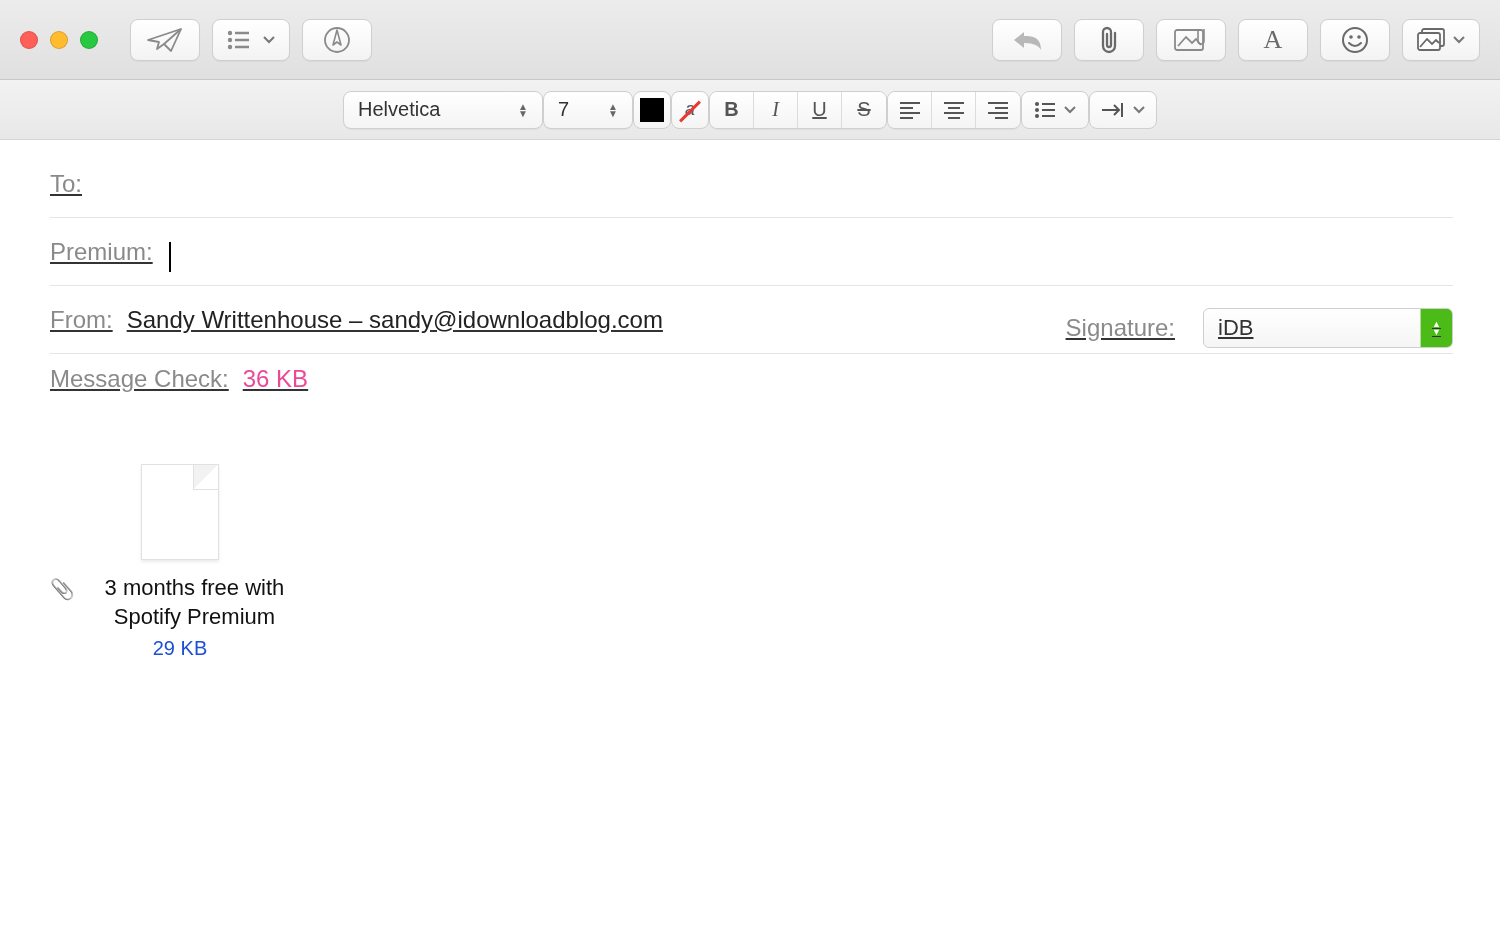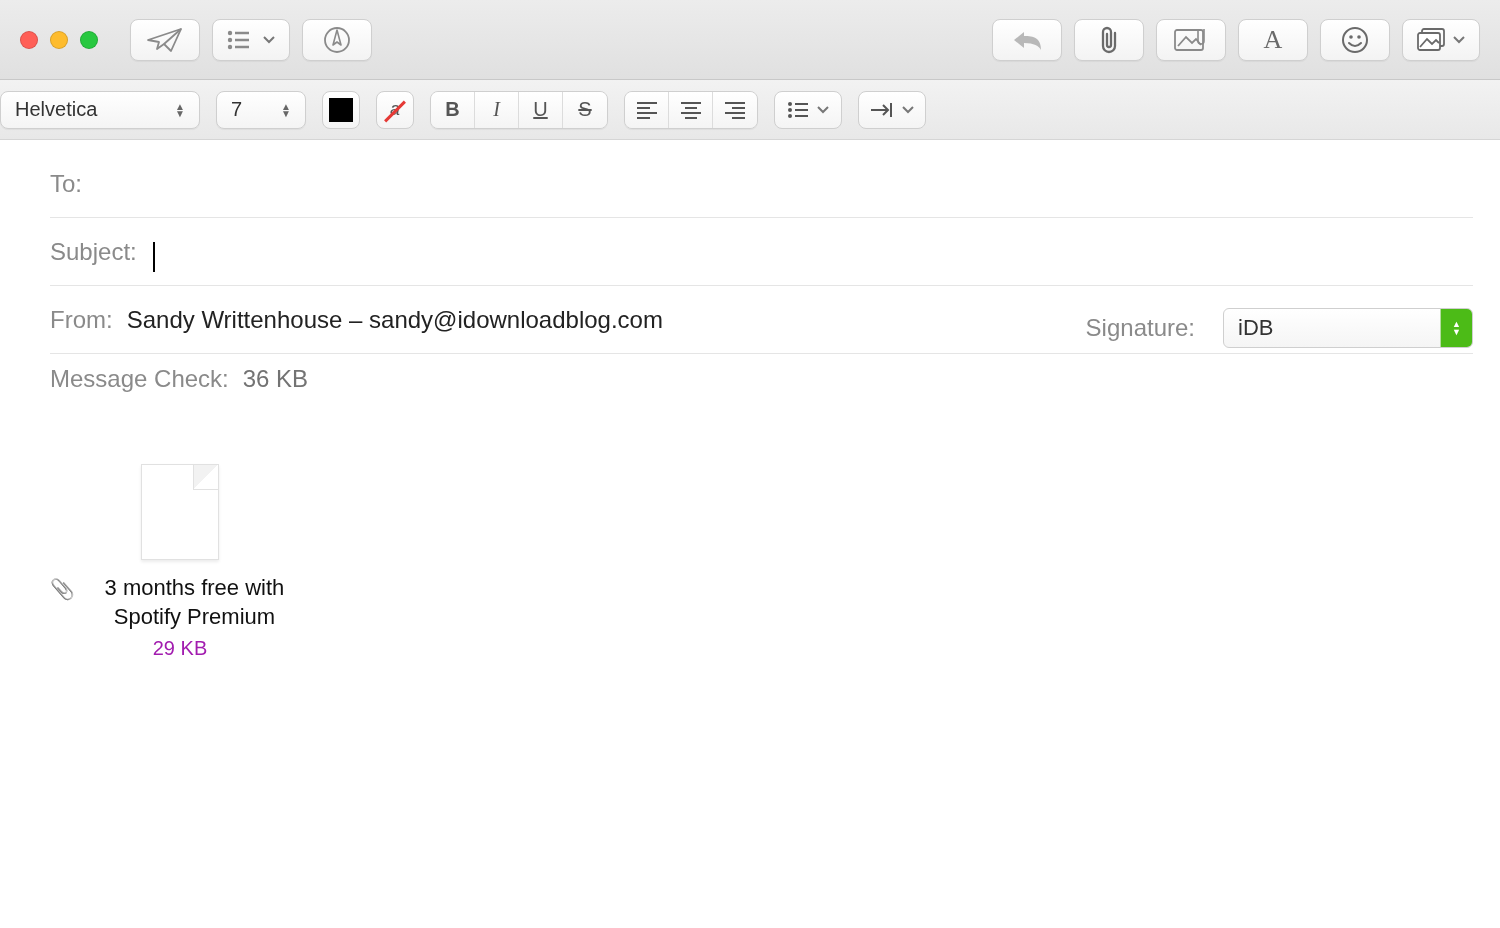--- a/index.html
+++ b/index.html
@@ -43,21 +43,22 @@
   .tb-btn svg { display: block; }
   .tb-spacer { flex: 1; }
 
   
   .formatbar {
     height: 60px;
     background: linear-gradient(#f2f2f2, #e8e8e8);
     border-bottom: 1px solid #d5d5d5;
     display: flex;
     align-items: center;
-    gap: 16px;
+    justify-content: center;
+    gap: 0;
   }
   .select {
     height: 38px;
     border-radius: 8px;
     background: linear-gradient(#ffffff, #f4f4f4);
     border: 1px solid #cfcfcf;
     box-shadow: 0 1px 1px rgba(0,0,0,.05);
     display: inline-flex;
     align-items: center;
     padding: 0 14px;
@@ -109,21 +110,21 @@
 
   .dropdown-btn {
     height: 38px; min-width: 68px;
     border-radius: 8px; border:1px solid #cfcfcf;
     background: linear-gradient(#ffffff,#f4f4f4);
     display:inline-flex; align-items:center; justify-content:center;
     gap:8px; color:#555;
   }
 
   
-  .fields { padding: 10px 27px 0 50px; font-size: 24px; color:#333; }
+  .fields { padding: 10px 47px 0 50px; font-size: 24px; color:#333;text-decoration:underline; }
   .field-row {
     display:flex; align-items:center;
     height: 68px;
     border-bottom: 1px solid #e5e5e5;
   }
   .field-label { color:#8a8a8a; margin-right: 14px; white-space: nowrap; }
   .field-value { color:#222; }
   .subject-cursor {
     display:inline-block; width:2px; height:30px; background:#000;
     margin-left:2px; transform: translateY(5px);
@@ -164,21 +165,21 @@
     box-shadow: 0 2px 3px rgba(0,0,0,.08);
   }
   .file-icon::before {
     content:""; position:absolute; top:0; right:0;
     width:24px; height:24px;
     background: linear-gradient(135deg,#f2f2f2 50%,#ffffff 50%);
     border-left:1px solid #e1e1e1; border-bottom:1px solid #e1e1e1;
   }
   .attachment .name { line-height:1.3; display:flex; align-items:flex-start; justify-content:center; gap:4px; }
   .attachment .name .paperclip { font-size:20px; filter: grayscale(1); transform: translateY(2px); }
-  .attachment .size { color:#a21caf; font-size:20px; margin-top:6px; }
+  .attachment .size { color:#1d4ed8; font-size:20px; margin-top:6px; }
 
 </style>
 </head>
 <body>
 
 <div class="titlebar">
   <div class="traffic-lights">
     <div class="dot close"></div>
     <div class="dot minimize"></div>
     <div class="dot zoom"></div>
@@ -357,21 +358,21 @@
 </div>
 
 <div class="fields">
 
   <div class="field-row">
     <span class="field-label">To:</span>
     <span class="field-value"></span>
   </div>
 
   <div class="field-row">
-    <span class="field-label">Subject:</span>
+    <span class="field-label">Premium:</span>
     <span class="subject-cursor"></span>
   </div>
 
   <div class="field-row from-row">
     <span class="field-label">From:</span>
     <span class="field-value">Sandy Writtenhouse – sandy@idownloadblog.com</span>
 
     <div class="sig-block">
       <span class="field-label">Signature:</span>
       <div class="sig-select">
@@ -379,21 +380,21 @@
         <span class="caret">
           <span>▲</span>
             <span>▼</span>
         </span>
       </div>
     </div>
   </div>
 
   <div class="field-row msgsize-row">
     <span class="field-label">Message Check:</span>
-    <span class="field-label" style="color:#737373;">36 KB</span>
+    <span class="field-label" style="color:#ec4899;">36 KB</span>
   </div>
 </div>
 
 <div class="body-area">
   <div class="attachment">
     <div class="file-icon"></div>
     <div class="name">
       <span class="paperclip">📎</span>
       <span>3 months free with Spotify Premium</span>
     </div>

